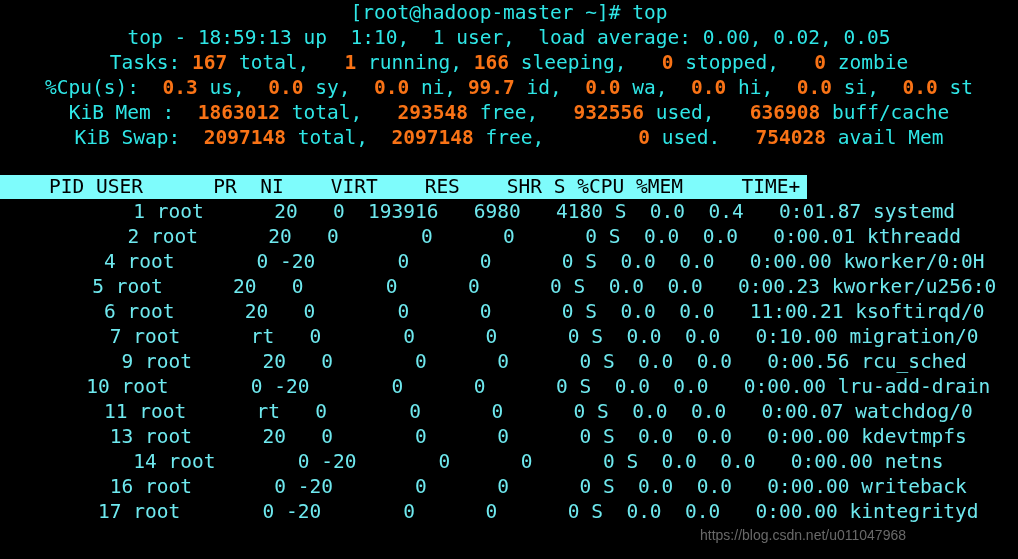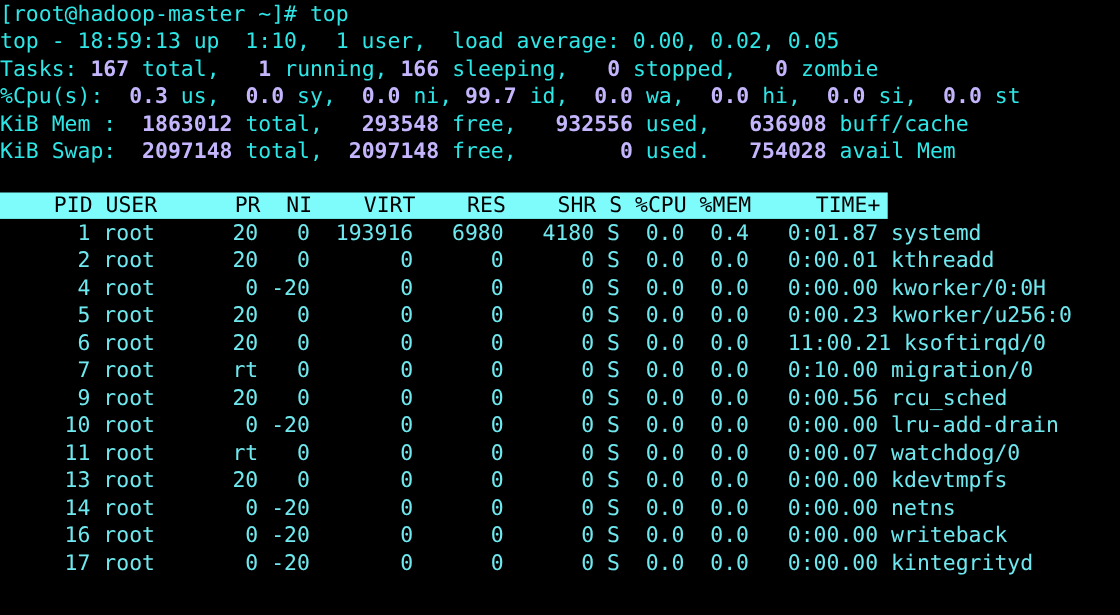--- a/index.html
+++ b/index.html
@@ -23,23 +23,24 @@
   }
   .line {
     height: 25px;
     line-height: 25px;
     font-size: 19.5px;
     letter-spacing: 0px;
     white-space: pre;
     color: #2fe6e6;
     padding-left: 0;
     box-sizing: border-box;
+    text-align: center;
   }
   .cyan   { color: #2fe6e6; }
-  .bold-w { color: #c4b5fd; font-weight: bold; }
+  .bold-w { color: #f97316; font-weight: bold; }
   .proc   { color: #6fe9ef; }
 
   #summary { padding-top: 0px; }
 
   .blank-line { height: 25px; }
 
   #col-header {
     height: 24px;
     line-height: 24px;
     font-size: 19.5px;
@@ -101,14 +102,15 @@
       <div class="line proc">      7 root      rt   0       0      0      0 S  0.0  0.0   0:10.00 migration/0</div>
       <div class="line proc">      9 root      20   0       0      0      0 S  0.0  0.0   0:00.56 rcu_sched</div>
       <div class="line proc">     10 root       0 -20       0      0      0 S  0.0  0.0   0:00.00 lru-add-drain</div>
       <div class="line proc">     11 root      rt   0       0      0      0 S  0.0  0.0   0:00.07 watchdog/0</div>
       <div class="line proc">     13 root      20   0       0      0      0 S  0.0  0.0   0:00.00 kdevtmpfs</div>
       <div class="line proc">     14 root       0 -20       0      0      0 S  0.0  0.0   0:00.00 netns</div>
       <div class="line proc">     16 root       0 -20       0      0      0 S  0.0  0.0   0:00.00 writeback</div>
       <div class="line proc">     17 root       0 -20       0      0      0 S  0.0  0.0   0:00.00 kintegrityd</div>
     </div>
 
+  <div id="watermark">https://blog.csdn.net/u011047968</div>
 
 </div>
 
 </body></html>

